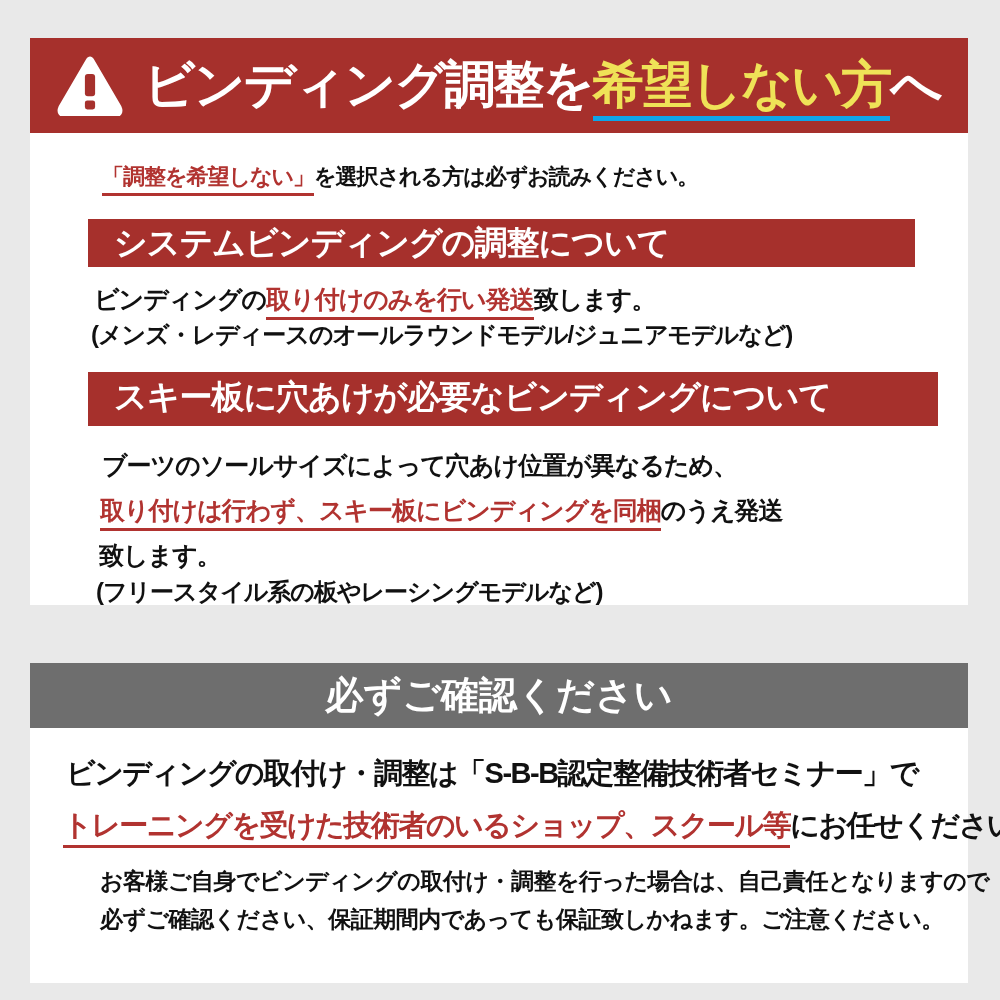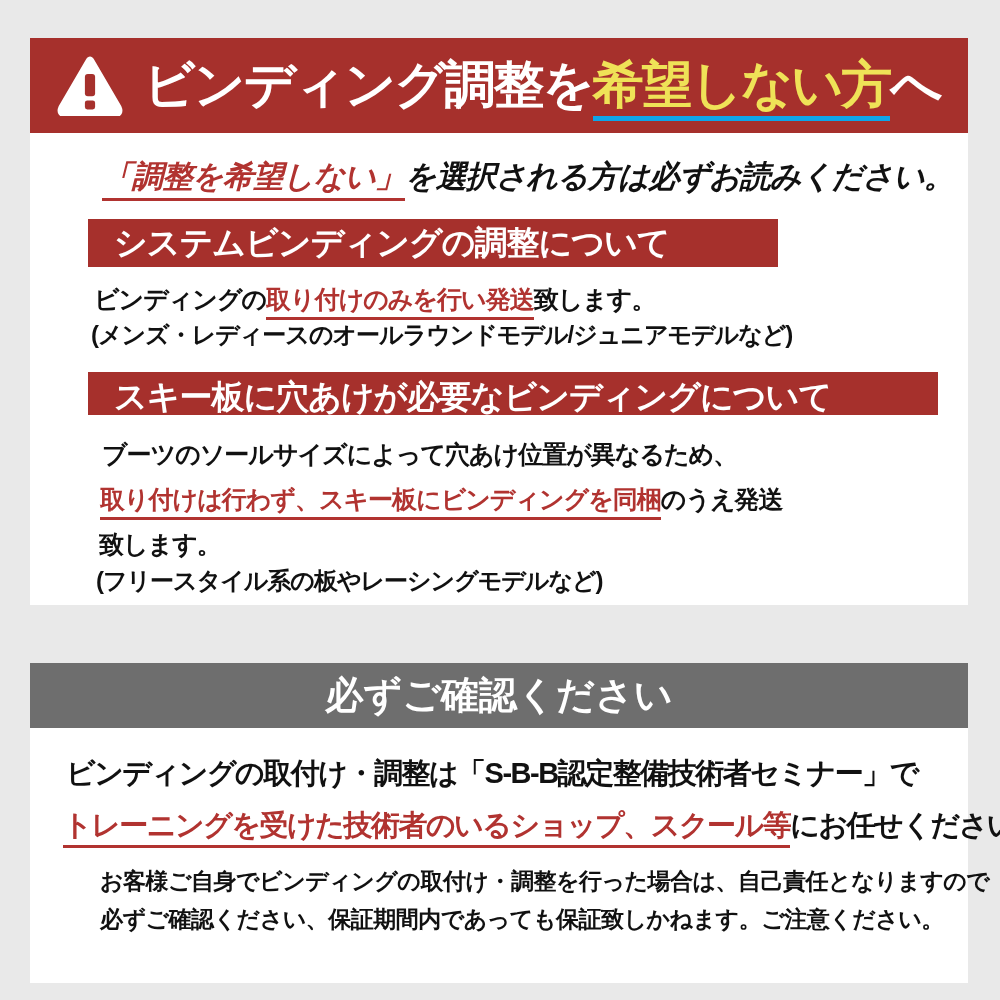--- a/index.html
+++ b/index.html
@@ -16,29 +16,29 @@
   .hdr-red{
     height:95px;background:#a6302c;display:flex;align-items:center;
     justify-content:center;gap:20px;
   }
   .warn-icon{display:flex;align-items:center;}
   .title{font-size:51px;font-weight:800;color:#ffffff;letter-spacing:-2px;white-space:nowrap;}
   .yellow-ul{color:#efe257;border-bottom:5px solid #0ea5e9;padding-bottom:3px;}
 
   .red-ul{color:#b13330;border-bottom:3px solid #b13330;padding-bottom:4px;}
 
-  .intro{margin:22px 0 16px 72px;font-size:31px;font-weight:700;line-height:44px;letter-spacing:-1px;white-space:nowrap;font-style:italic;}
+  .intro{margin:22px 0 16px 72px;font-size:22px;font-weight:700;line-height:44px;letter-spacing:-1px;white-space:nowrap;}
 
   .bar{
     background:#a6302c;color:#ffffff;font-weight:800;font-size:33px;
     letter-spacing:-1px;padding-left:26px;margin-left:58px;white-space:nowrap;
     box-sizing:border-box;
   }
-  .bar1{margin-top:20px;width:690px;height:48px;line-height:48px;}
-  .bar2{margin-top:23px;width:850px;height:43px;line-height:50px;}
+  .bar1{margin-top:20px;width:827px;height:48px;line-height:48px;}
+  .bar2{margin-top:23px;width:850px;height:54px;line-height:50px;}
 
   .para{font-size:25px;font-weight:700;line-height:40px;letter-spacing:-1px;white-space:nowrap;}
   .small{font-size:24px;font-weight:700;line-height:28px;letter-spacing:-1px;white-space:nowrap;}
   .p1{margin:12px 0 0 64px;}
   .s1{margin:2px 0 0 61px;}
   .p2a{margin:19px 0 0 72px;}
   .p2b{margin:5px 0 0 70px;}
   .p2c{margin:5px 0 0 69px;}
   .s2{margin:3px 0 0 66px;}
 

